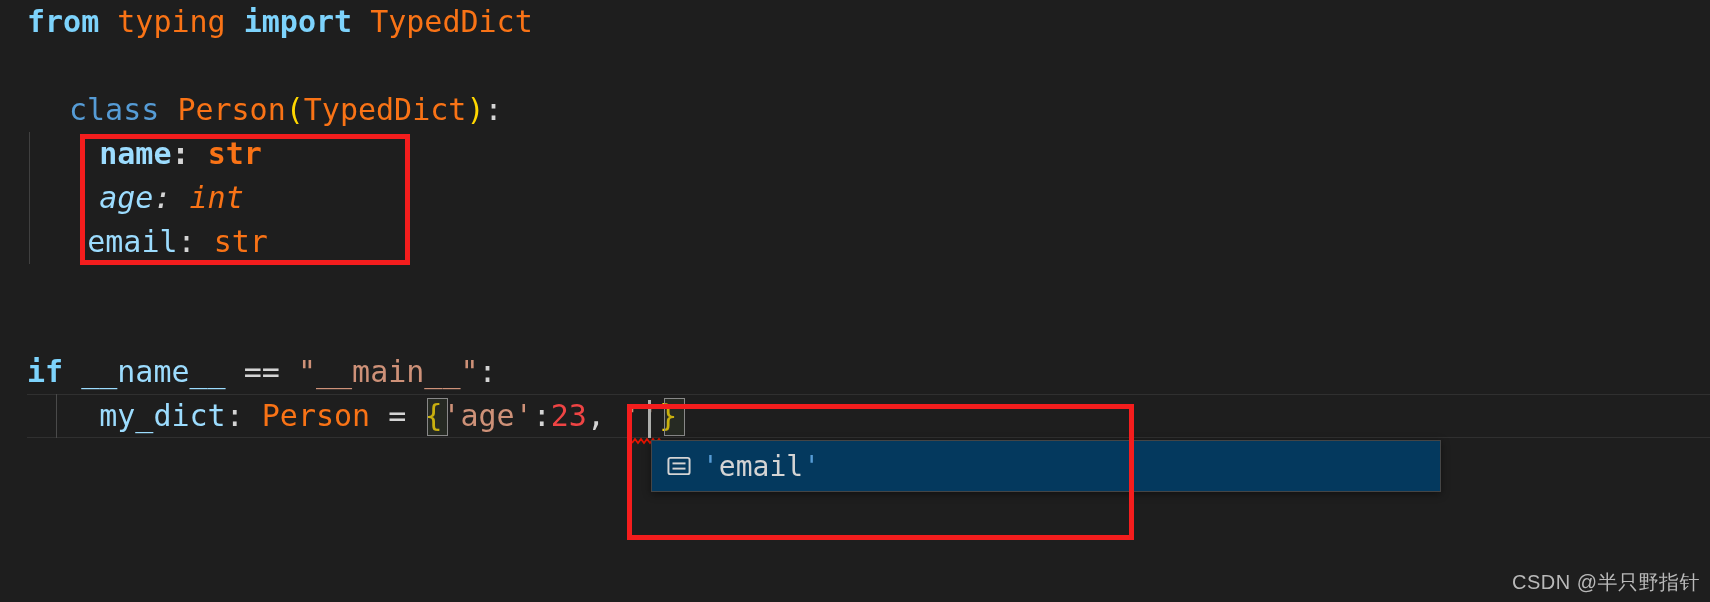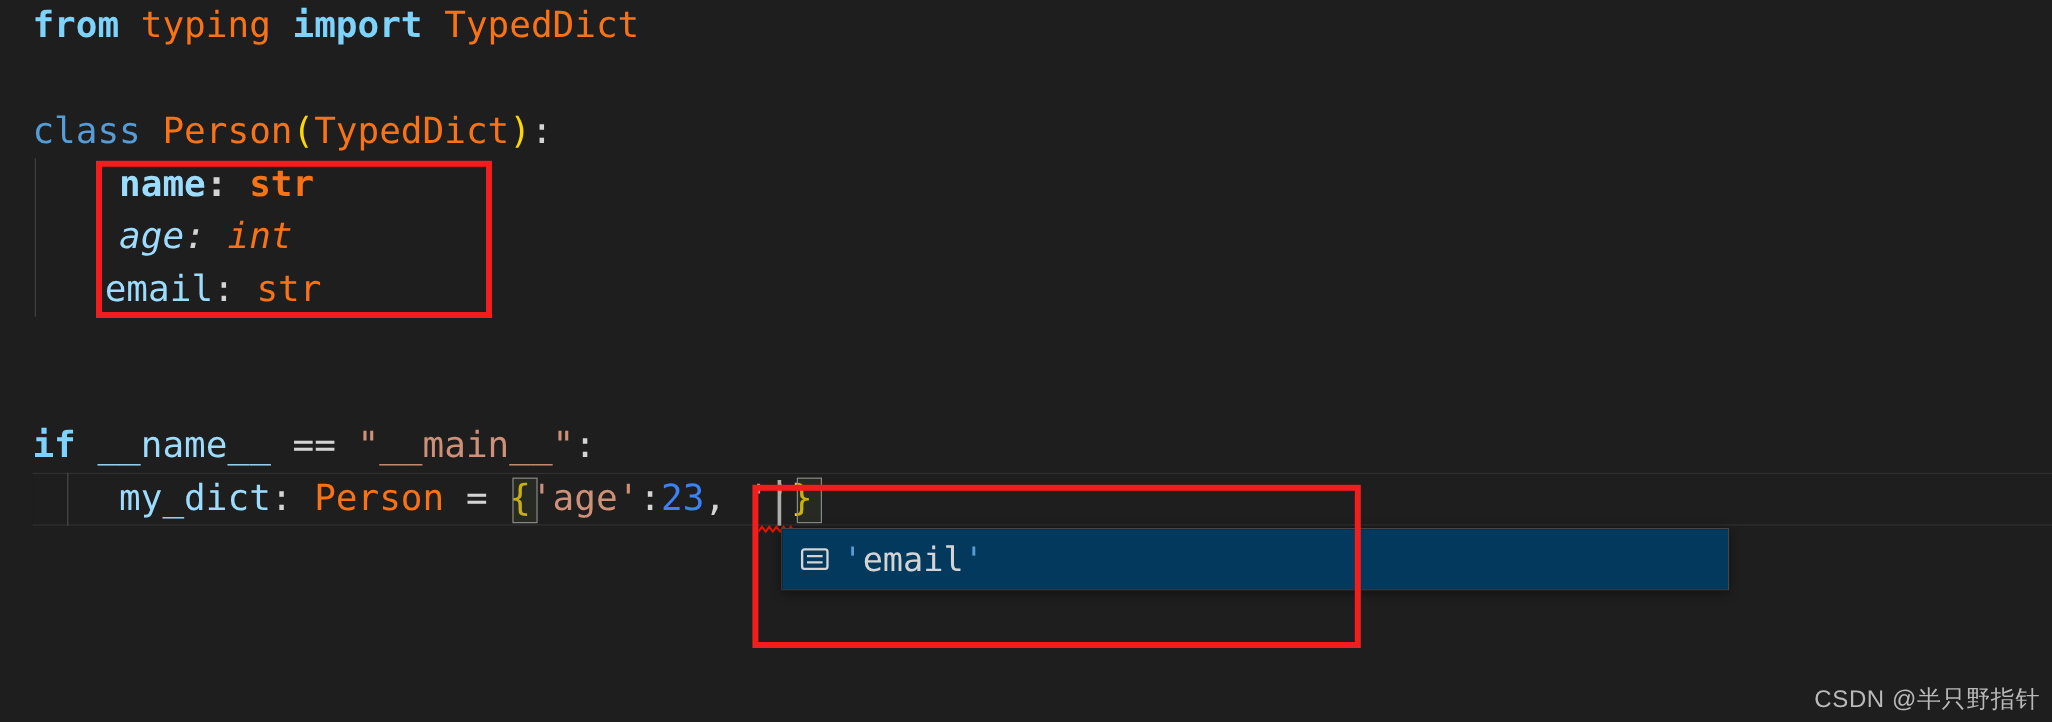--- a/index.html
+++ b/index.html
@@ -27,26 +27,26 @@
     line-height: 44px;
     white-space: pre;
     font-size: 30px;
     letter-spacing: 0px;
     font-family: "DejaVu Sans Mono", "Liberation Mono", monospace;
   }
   .code-text { padding-left: 27px; }
 
   
   .kw        { color: #7dd3fc; font-weight: bold; }   
-  .kw2       { color: #569cd6; }   
+  .kw2       { color: #569cd6; margin-left: 42px; }   
   .type      { color: #f97316; }   
   .ident     { color: #9cdcfe; }   
   .punct     { color: #d4d4d4; }   
   .str       { color: #ce9178; }   
-  .num       { color: #3b82f6; }   
+  .num       { color: #ef4444; }   
   .brace-y   { color: #ffd700; }   
   .paren-y   { color: #ffd700; }
 
   
   .indent-guide {
     position: absolute;
     width: 1px;
     background: #404040;
   }
 
@@ -159,21 +159,21 @@
   <div class="cursor-bar" id="text-cursor" style="left: 648px; top: 400px; height: 38px; background: rgb(174, 175, 173);"></div>
 
   <div id="err-squiggle" style="position: absolute; left: 632px; top: 430px;">
     <svg width="30" height="8" viewBox="0 0 30 8">
       <path d="M0 6 L3 2 L6 6 L9 2 L12 6 L15 2 L18 6 L21 2 L24 6 L27 2 L30 6" fill="none" stroke="#e51400" stroke-width="1.7"></path>
     </svg>
   </div>
 
 </div>
 
-<div id="autocomplete" style="left: 651px; top: 440px; width: 790px; background: #000000;">
+<div id="autocomplete" style="left: 651px; top: 440px; width: 790px; background: #7f1d1d;">
     <div class="ac-item selected" style="background: rgb(4, 57, 94);">
       <svg class="ac-icon" viewBox="0 0 16 16">
         <rect x="1.5" y="3" width="13" height="10" rx="1.2" fill="none" stroke="#d4d4d4" stroke-width="1.2"></rect>
         <line x1="4" y1="6.4" x2="12" y2="6.4" stroke="#d4d4d4" stroke-width="1.2"></line>
         <line x1="4" y1="9.6" x2="12" y2="9.6" stroke="#d4d4d4" stroke-width="1.2"></line>
       </svg>
       <span class="ac-label"><span class="ac-q">'</span><span>email</span><span class="ac-q">'</span></span>
     </div>
   </div>
 

